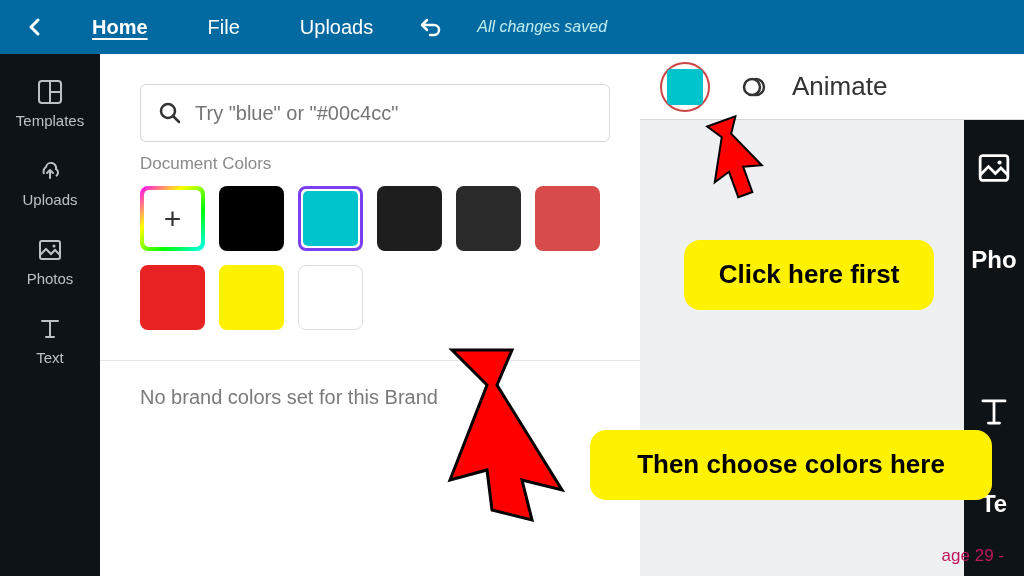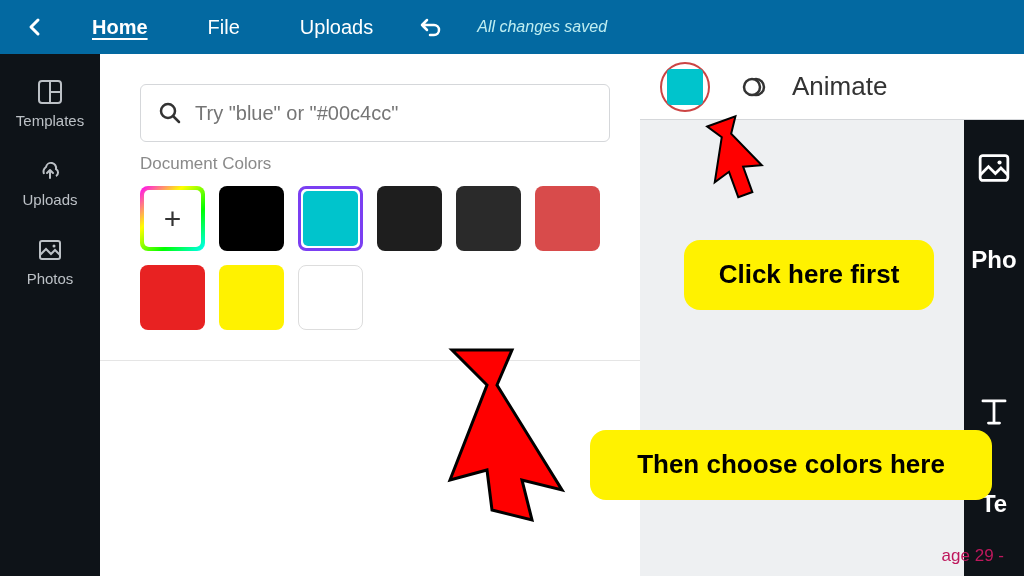--- a/index.html
+++ b/index.html
@@ -95,20 +95,28 @@
     <div class="sidebar-item">
       <span class="sidebar-icon">
         <svg width="26" height="26" viewBox="0 0 26 26">
             <rect x="3" y="4" width="20" height="18" rx="2" stroke="#bcc1c6" stroke-width="2" fill="none"></rect>
             <path d="M3 18 L9 12 L14 17 L18 13 L23 18" stroke="#bcc1c6" stroke-width="2" fill="none"></path>
             <circle cx="17" cy="9" r="1.5" fill="#bcc1c6"></circle>
           </svg>
       </span>
       <span class="sidebar-label">Photos</span>
     </div>
+    <div class="sidebar-item">
+      <span class="sidebar-icon">
+        <svg width="26" height="26" viewBox="0 0 26 26">
+            <path d="M5 5 L21 5 M13 5 L13 21 M9 21 L17 21" stroke="#bcc1c6" stroke-width="2" fill="none" stroke-linecap="round"></path>
+          </svg>
+      </span>
+      <span class="sidebar-label">Text</span>
+    </div>
   </div>
 
   <div class="color-panel">
     <div class="search-box">
       <svg width="22" height="22" viewBox="0 0 22 22">
           <circle cx="9" cy="9" r="7" stroke="#333" stroke-width="2.5" fill="none"></circle>
           <line x1="14" y1="14" x2="20" y2="20" stroke="#333" stroke-width="2.5" stroke-linecap="round"></line>
         </svg>
       <input type="text" placeholder="Try &quot;blue&quot; or &quot;#00c4cc&quot;" style="">
     </div>
@@ -124,20 +132,21 @@
       <div class="swatch" style="background:#1e1e1e"></div>
       <div class="swatch" style="background:#2a2a2a"></div>
       <div class="swatch" style="background:#d84b4b"></div>
     </div>
     <div class="swatch-row">
       <div class="swatch" style="background:#e82222"></div>
       <div class="swatch" style="background:#fff200"></div>
       <div class="swatch swatch-border" style="background:#ffffff"></div>
     </div>
     <div class="divider"></div>
+    <div class="brand-text">No brand colors set for this Brand</div>
   </div>
 </div>
 
 <div class="toolbar">
   <div class="color-btn-ring">
     <div class="color-btn" style="background:#00c4cc"></div>
   </div>
   <div class="animate-btn">
     <svg width="26" height="26" viewBox="0 0 26 26">
         <circle cx="16" cy="13" r="8" stroke="#333" stroke-width="2.5" fill="none"></circle>

